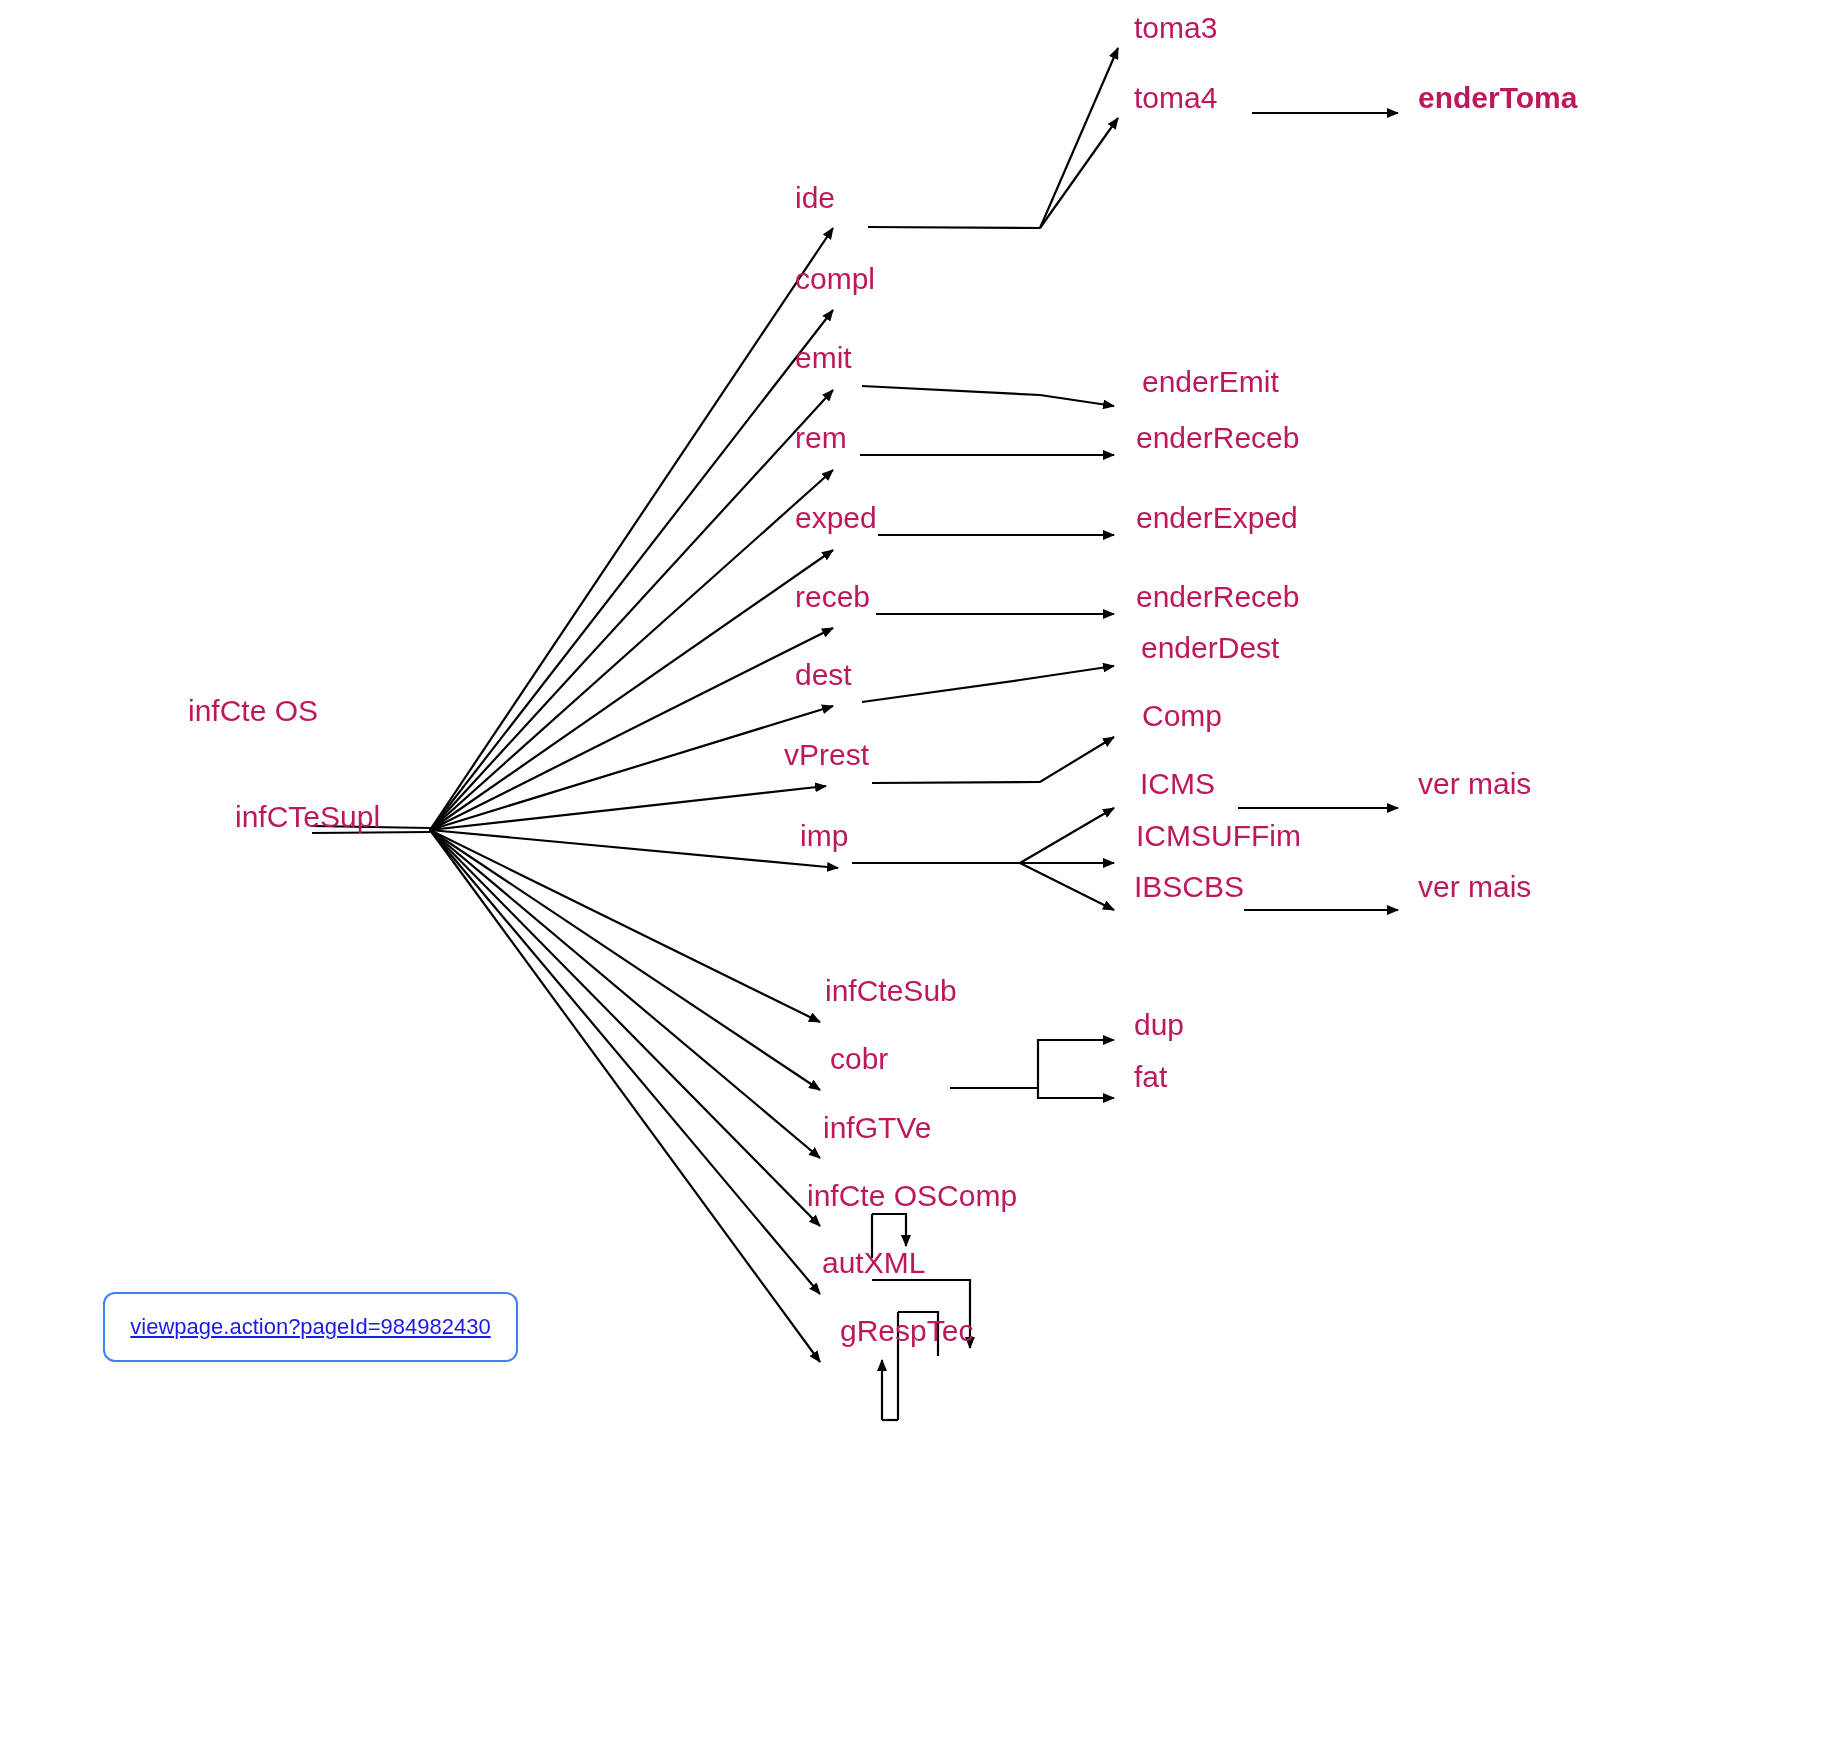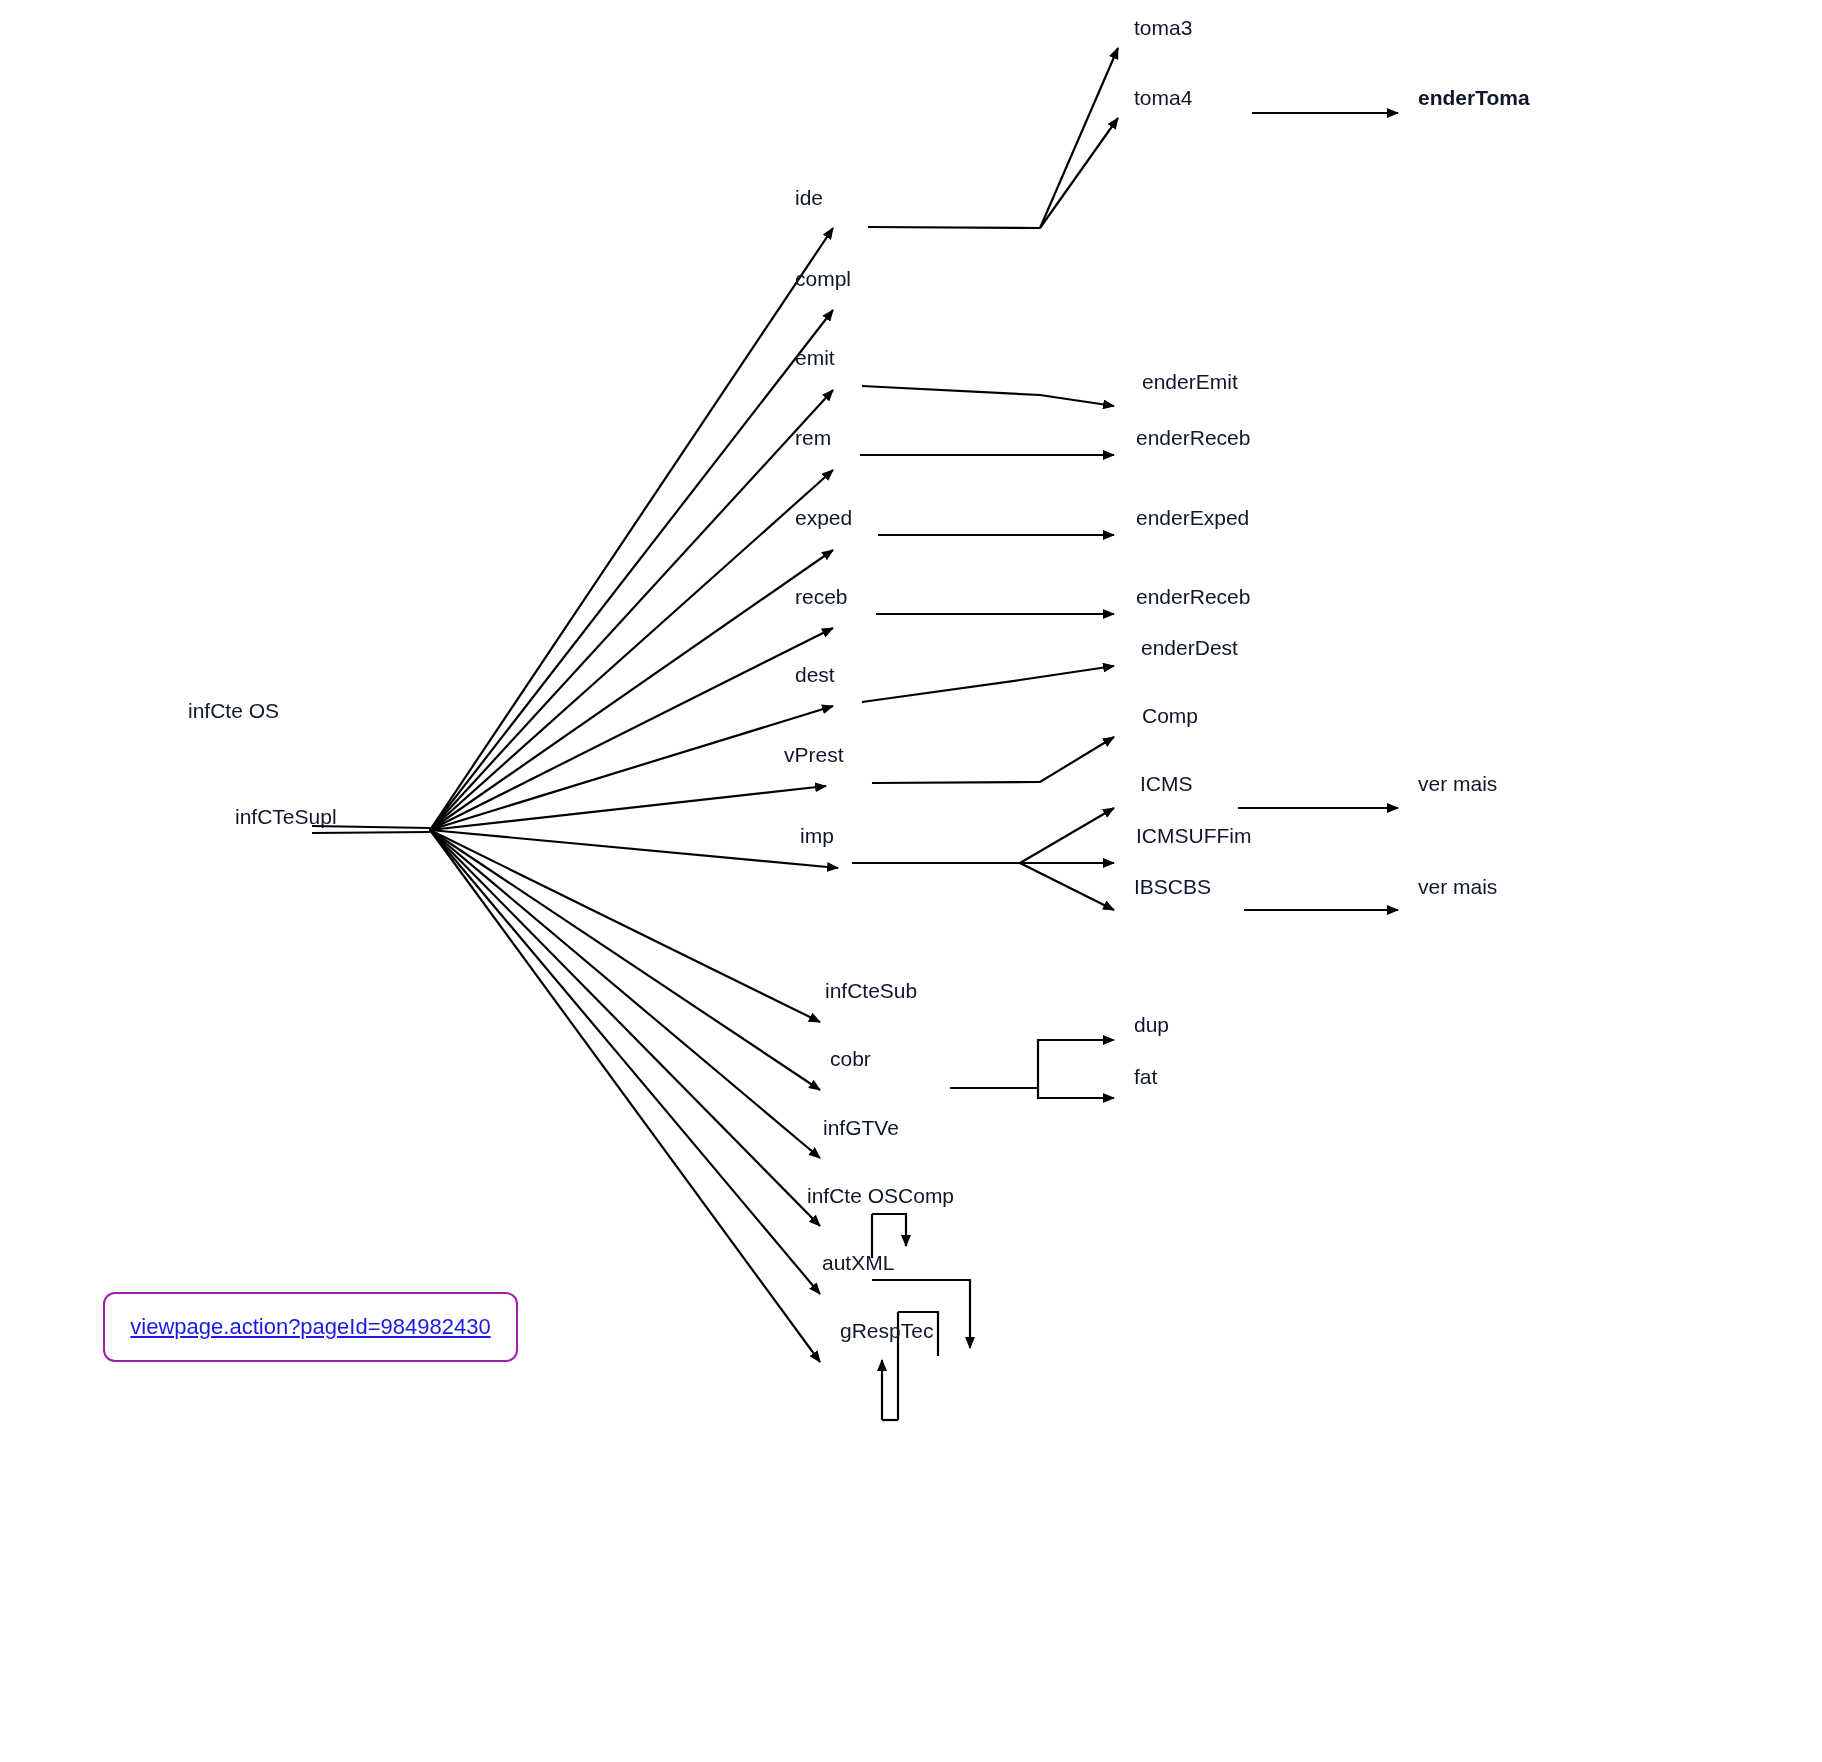--- a/index.html
+++ b/index.html
@@ -21,28 +21,28 @@
   svg.edges {
     position: absolute;
     left: 0;
     top: 0;
     width: 1822px;
     height: 1762px;
     pointer-events: none;
   }
   .node-label {
     position: absolute;
-    font-size: 21px;
+    font-size: 30px;
     line-height: 28px;
-    color: #0f172a;
+    color: #be185d;
     white-space: nowrap;
   }
   .link-box {
     position: absolute;
-    border: 2px solid #a21caf;
+    border: 2px solid #3b82f6;
     border-radius: 12px;
     background: #ffffff;
     display: flex;
     align-items: center;
     justify-content: center;
     box-sizing: border-box;
   }
   .link-box a {
     font-size: 22px;
     color: #1a1ae6;

